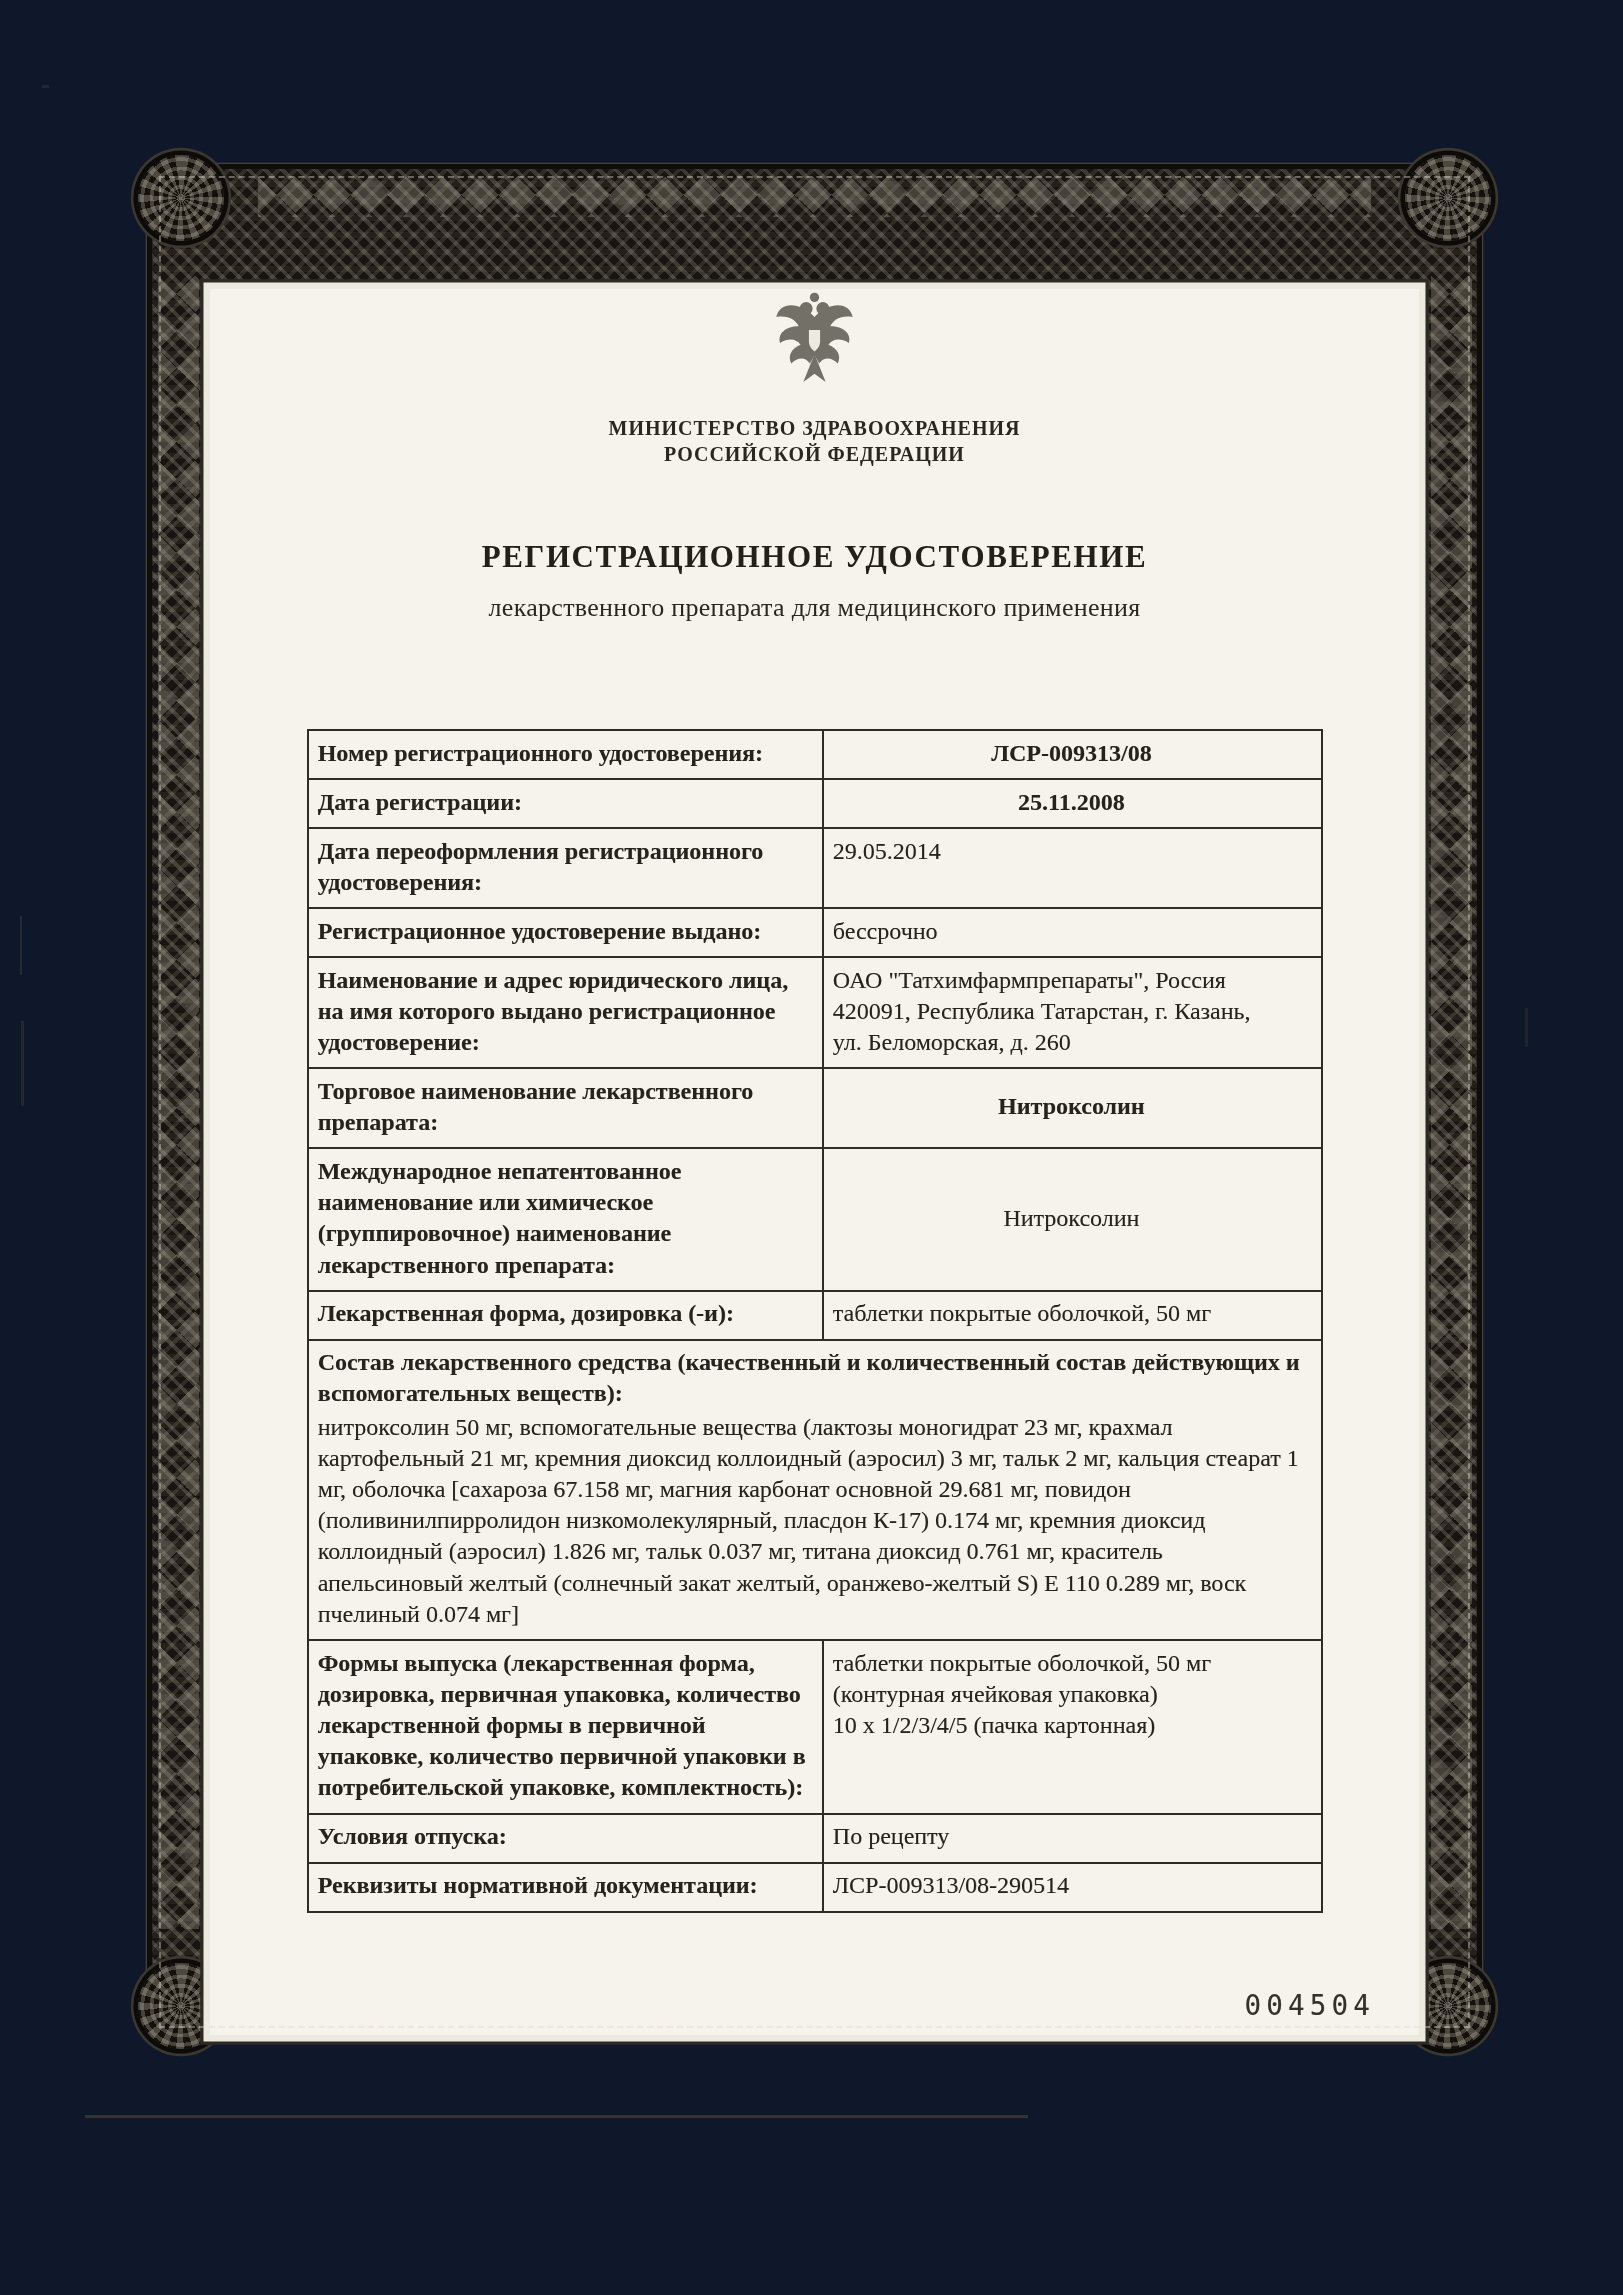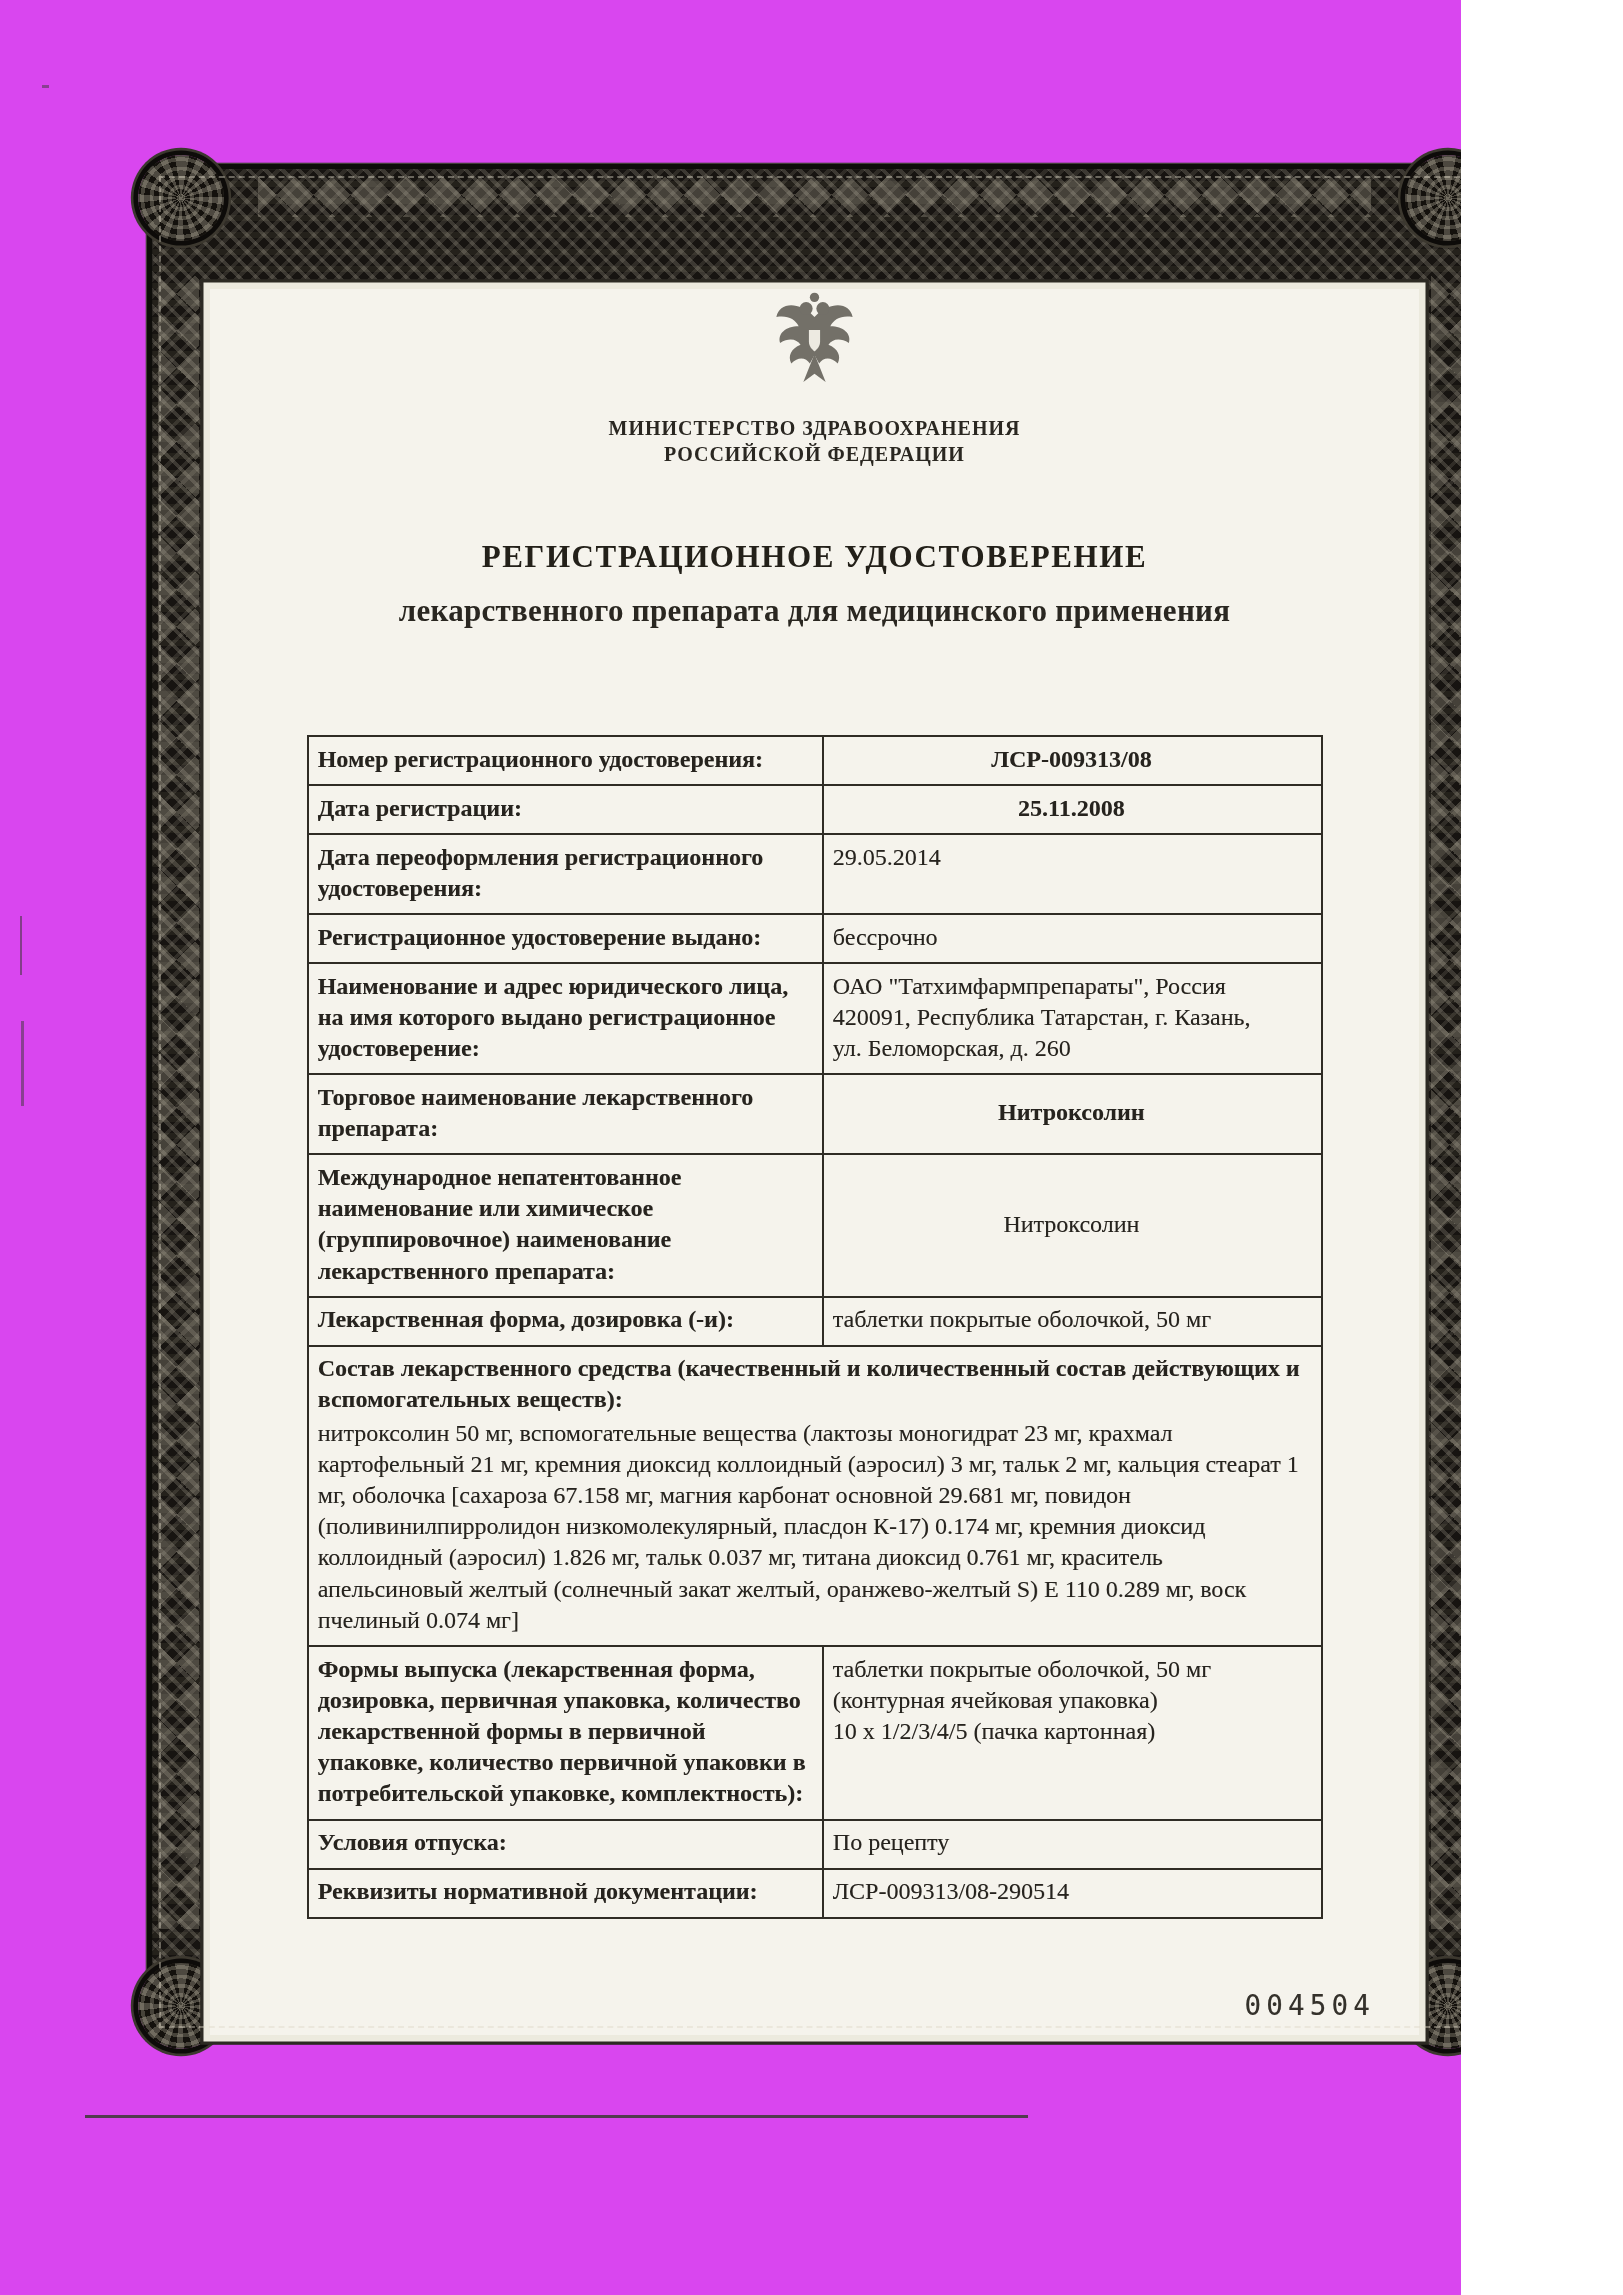--- a/index.html
+++ b/index.html
@@ -1,23 +1,22 @@
 <!DOCTYPE html>
 <html lang="ru" style="font-size:10.5px"><head>
 <meta charset="utf-8">
 <style>
   html,body{margin:0;padding:0;background:#ffffff;}
   .scan{
     position:relative;
-    width:1455px;height:2295px;
-    background:#d946ef;
+    width:1623px;height:2295px;
+    background:#0f172a;
     font-family:"Liberation Serif","DejaVu Serif",serif;
     color:#26231e;
     overflow:hidden;
-    padding-left:6px;
   }
   
   .artifact{position:absolute;background:#3a3833;}
   .artifact.dash-1{left:19.6px;top:916px;width:2.6px;height:59px;opacity:.55;}
   .artifact.dash-2{left:21px;top:1021px;width:2.6px;height:85px;opacity:.5;}
   .artifact.tick{left:42px;top:85px;width:6.5px;height:2.6px;opacity:.5;}
   .artifact.bottom-line{left:85px;top:2115px;width:943px;height:3.3px;opacity:.85;}
   .artifact.right-tick{left:1525px;top:1008px;width:3.3px;height:39px;opacity:.4;}
 
   
@@ -73,22 +72,22 @@
   .emblem svg{display:block;width:100%;height:auto;opacity:.85;}
   .ministry{
     margin-top:22px;text-align:center;font-weight:bold;
     font-size:20px;line-height:1.3;letter-spacing:1px;color:#2a2721;
   }
   .title{
     margin-top:72px;text-align:center;font-weight:bold;
     font-size:31px;letter-spacing:1.6px;color:#232019;
   }
   .subtitle{
-    margin-top:18.3px;text-align:center;font-weight:bold;
-    font-size:31px;letter-spacing:0.3px;color:#2a2721;
+    margin-top:18.3px;text-align:center;font-weight:normal;
+    font-size:26px;letter-spacing:0.3px;color:#2a2721;
   }
 
   
   table.reg-table{
     width:1016px;margin:106px auto 0;border-collapse:collapse;table-layout:fixed;
   }
   table.reg-table col.c1{width:50.8%;}
   table.reg-table col.c2{width:49.2%;}
   table.reg-table td{
     border:2px solid #2f2c25;

